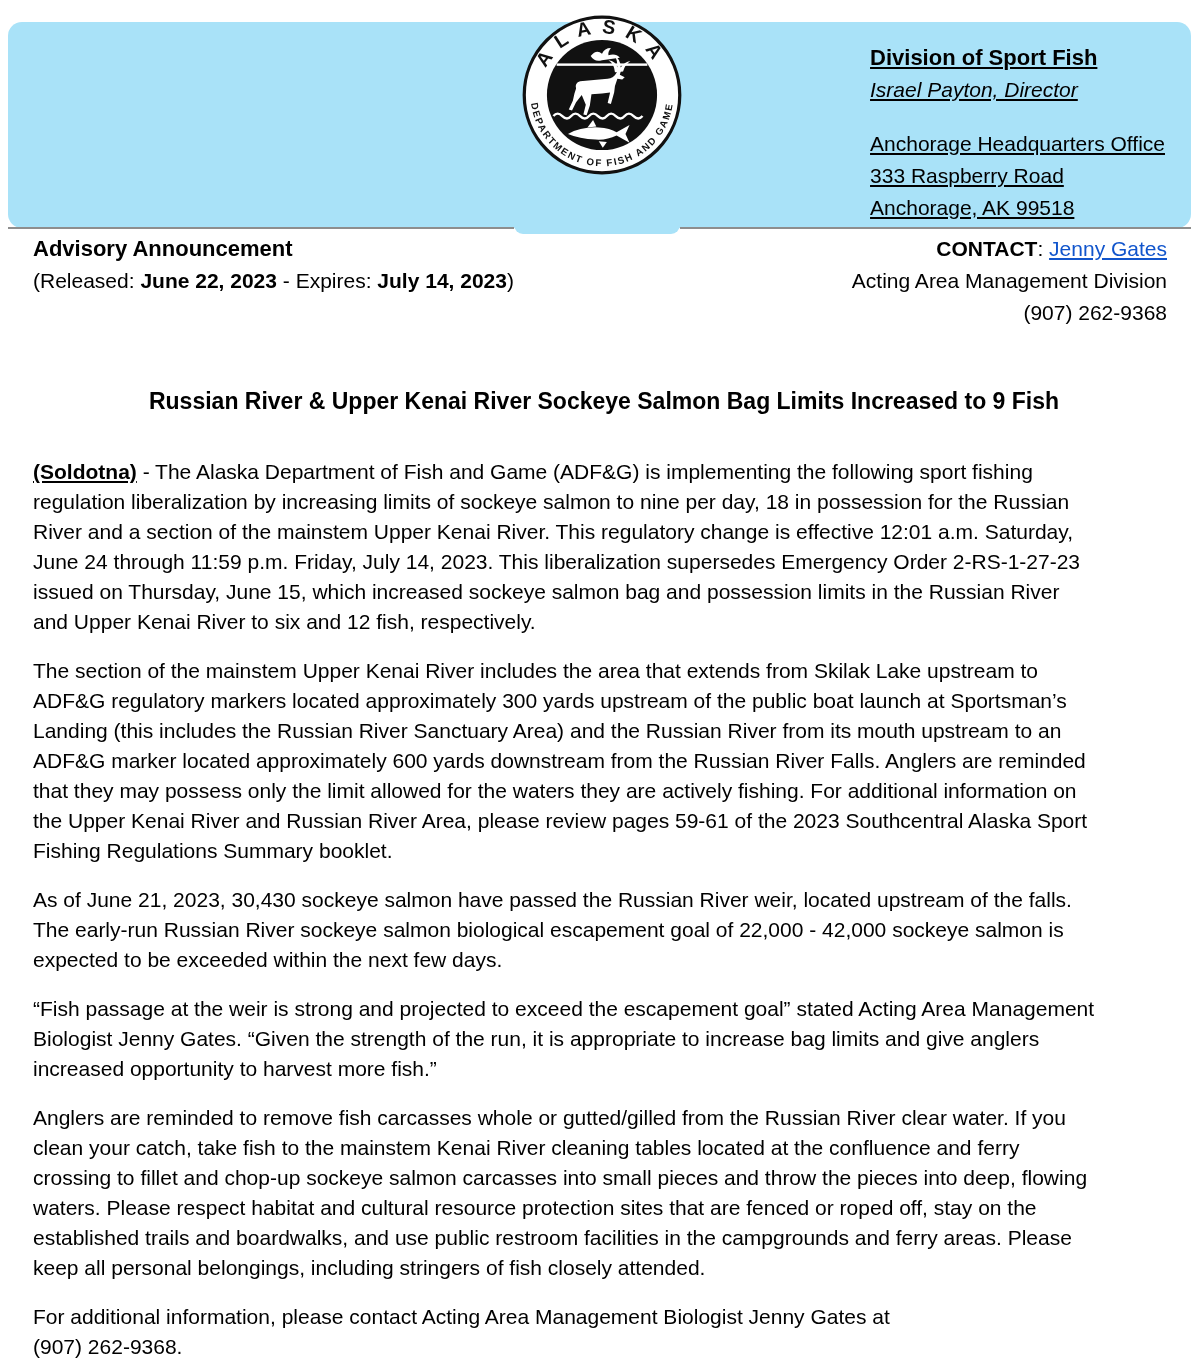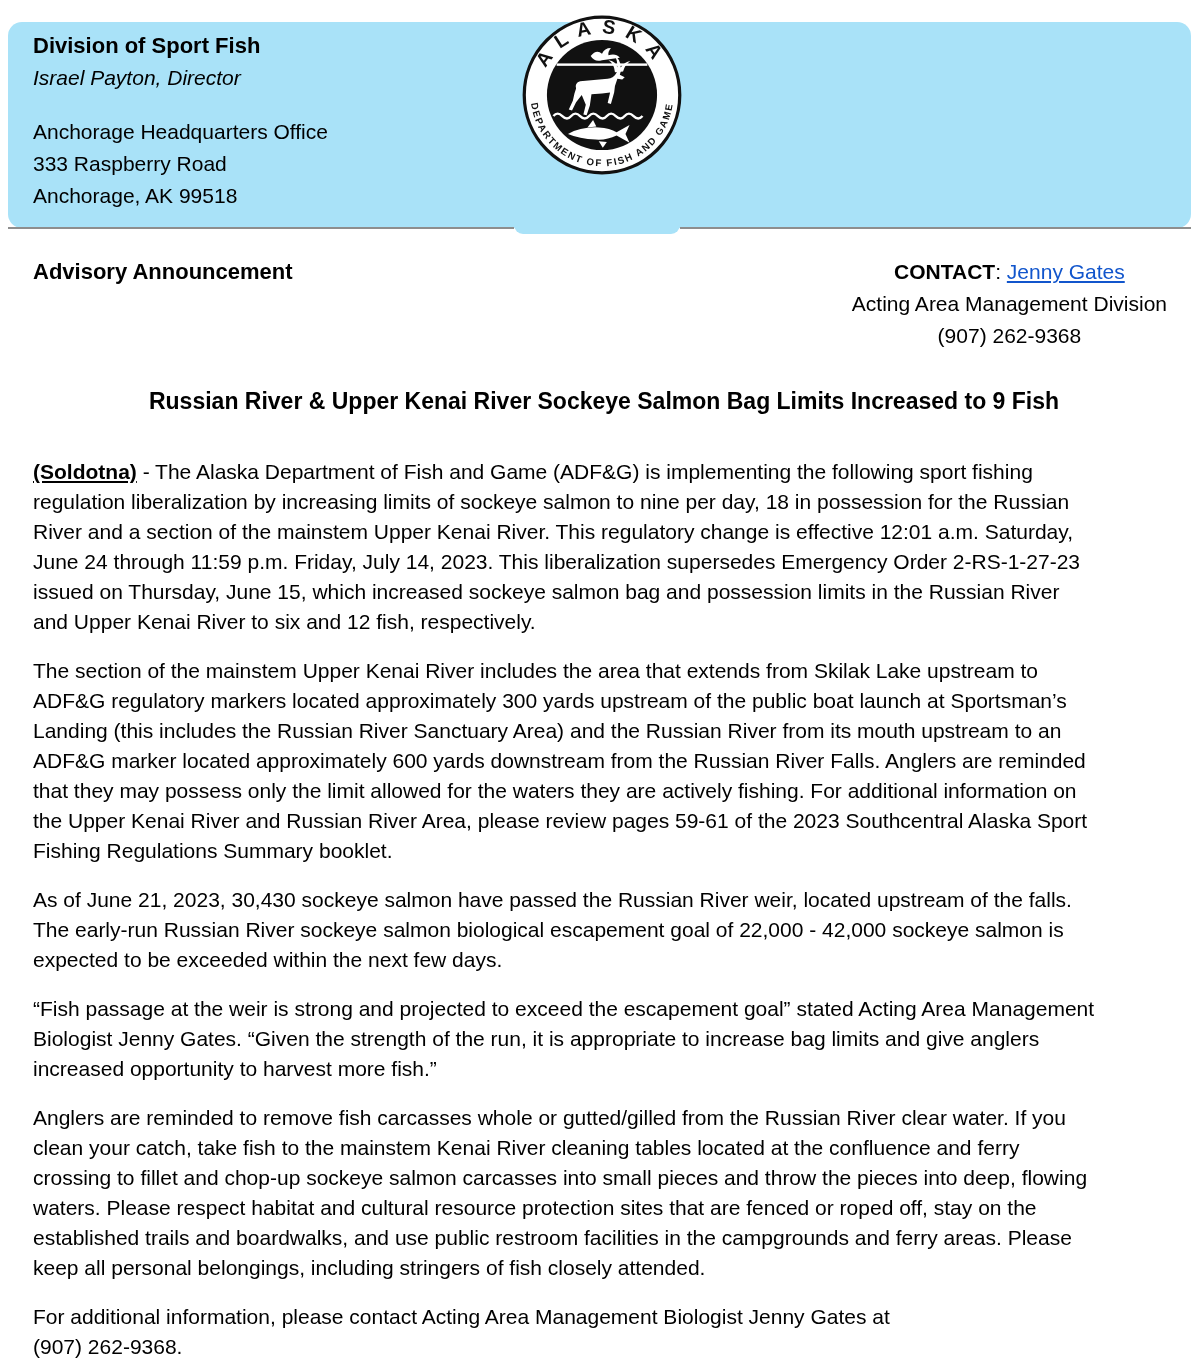--- a/index.html
+++ b/index.html
@@ -16,22 +16,23 @@
   
   .blue-header {
     position: absolute;
     left: 8px; top: 22px;
     width: 1183px; height: 206px;
     background: #A9E2F8;
     border-radius: 14px;
   }
   .hdr-cols {
     display: flex;
-    justify-content: flex-start;
-    padding: 8px 26px 0 25px;
+    justify-content: flex-end;
+    padding: 20px 26px 0 25px;
+    text-decoration: underline;
   }
   .col-right { text-align: right; }
   .hdr-title  { font-size: 22px; line-height: 32px; font-weight: bold; }
   .hdr-line   { font-size: 21px; line-height: 32px; }
   .hdr-italic { font-size: 21px; line-height: 32px; font-style: italic; }
   .hdr-gap    { height: 22px; }
 
   
   .seal { position: absolute; left: 521px; top: 14px; width: 162px; height: 162px; }
 
@@ -42,27 +43,27 @@
   .notch {
     position: absolute; left: 514px; top: 222px;
     width: 166px; height: 12px;
     background: #A9E2F8;
     border-radius: 0 0 9px 9px;
   }
 
   
   .advisory-row {
     position: absolute;
-    left: 33px; top: 256px; width: 1134px;
+    left: 33px; top: 233px; width: 1134px;
     display: flex; justify-content: space-between;
   }
   .adv-title { font-size: 22px; line-height: 32px; font-weight: bold; }
   .adv-line  { font-size: 21px; line-height: 32px; }
   .adv-line b { font-weight: bold; }
-  .adv-right { text-align: center; }
+  .adv-right { text-align: right; }
   .contact-label { font-weight: bold; }
   a.contact-link { color: #1155CC; text-decoration: underline; cursor: pointer; }
 
   
   .doc-title {
     position: absolute;
     left: 33px; top: 382px; width: 1134px;
     margin: 4px;
     text-align: center;
     font-size: 23px; line-height: 30px; font-weight: bold;
@@ -125,20 +126,21 @@
     </g>
   </svg>
 
   <div class="divider divider-left"></div>
   <div class="notch"></div>
   <div class="divider divider-right"></div>
 
   <div class="advisory-row">
     <div class="adv-left">
       <div class="adv-title">Advisory Announcement</div>
+      <div class="adv-line"><span>(Released: </span><b>June 22, 2023</b><span> - Expires: </span><b>July 14, 2023</b><span>)</span></div>
     </div>
     <div class="adv-right">
       <div class="adv-line"><span class="contact-label">CONTACT</span><span>: </span><a class="contact-link" href="#">Jenny Gates</a></div>
       <div class="adv-line">Acting Area Management Division</div>
       <div class="adv-line">(907) 262-9368</div>
     </div>
   </div>
 
   <h1 class="doc-title">Russian River &amp; Upper Kenai River Sockeye Salmon Bag Limits Increased to 9 Fish</h1>
 

